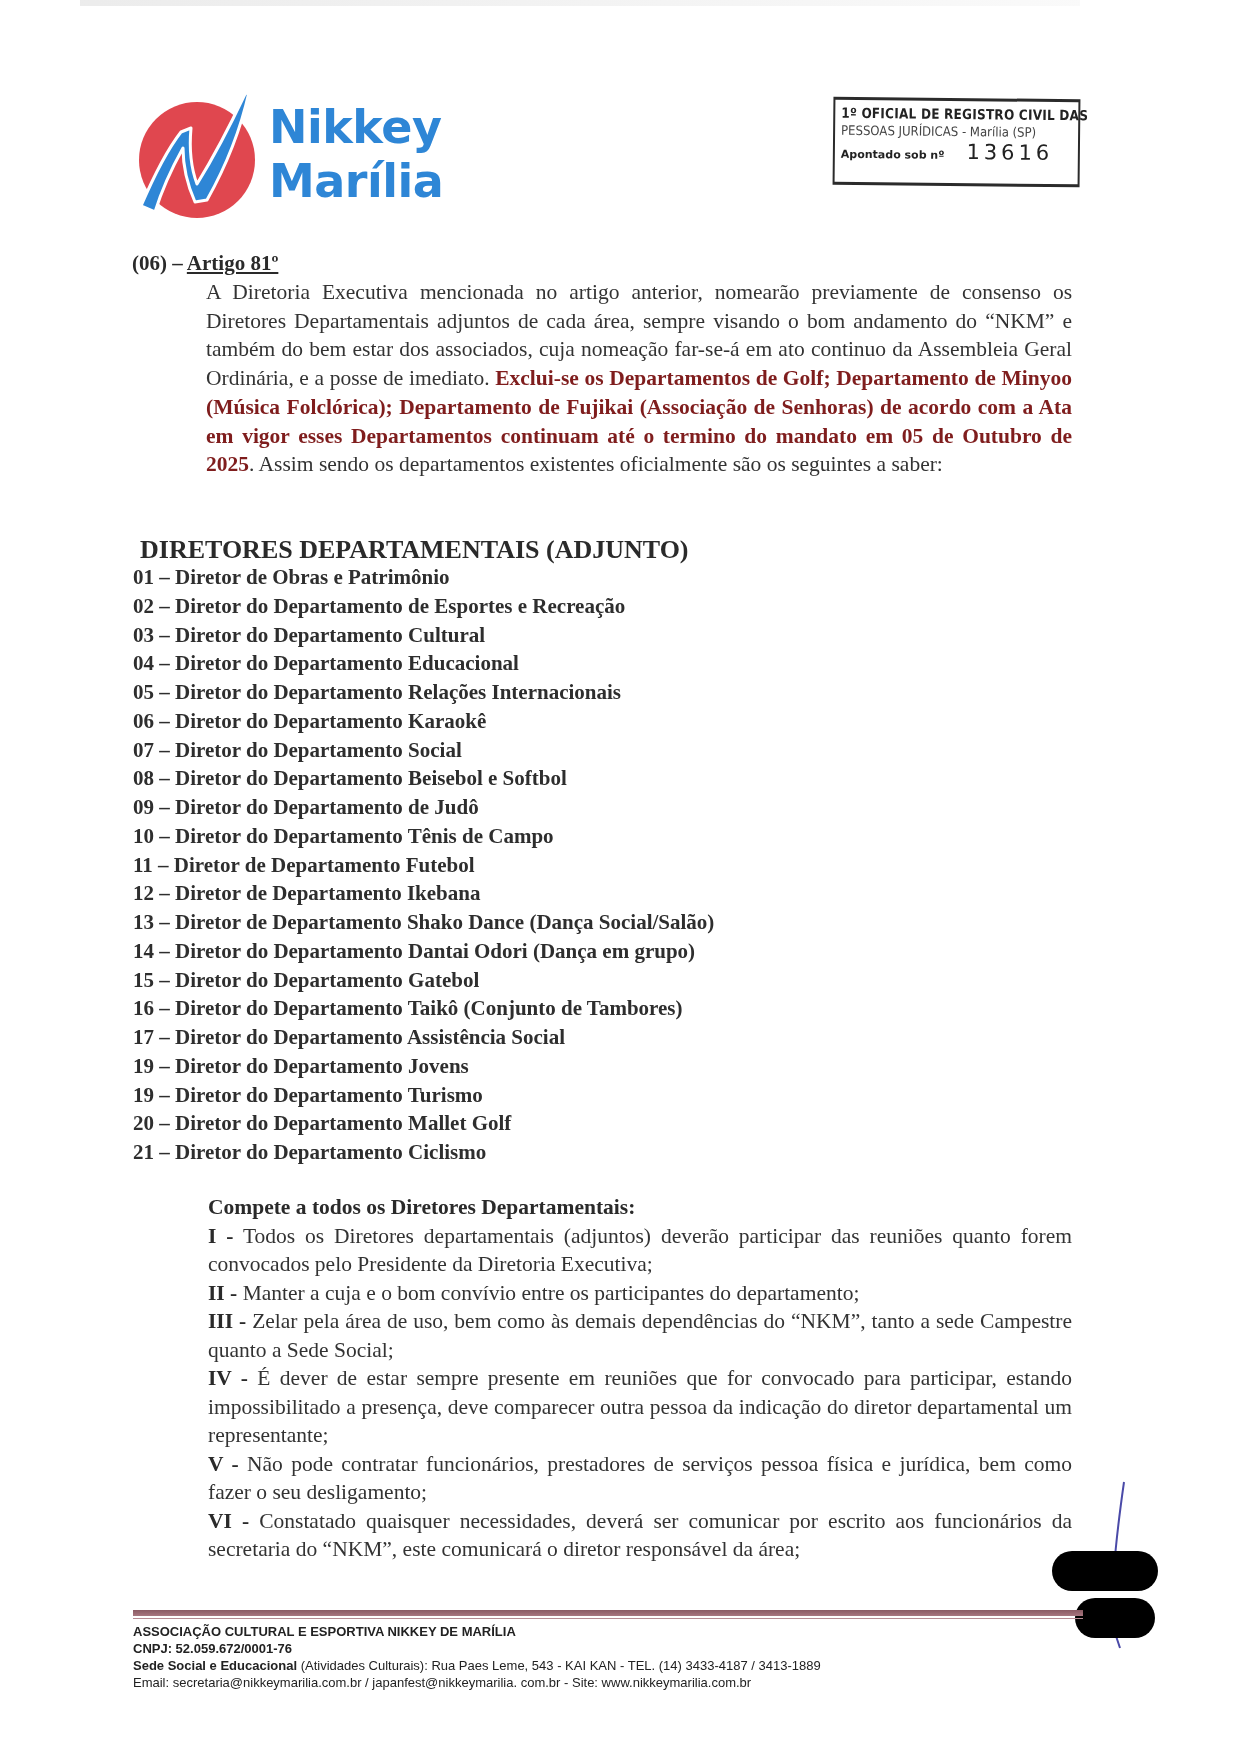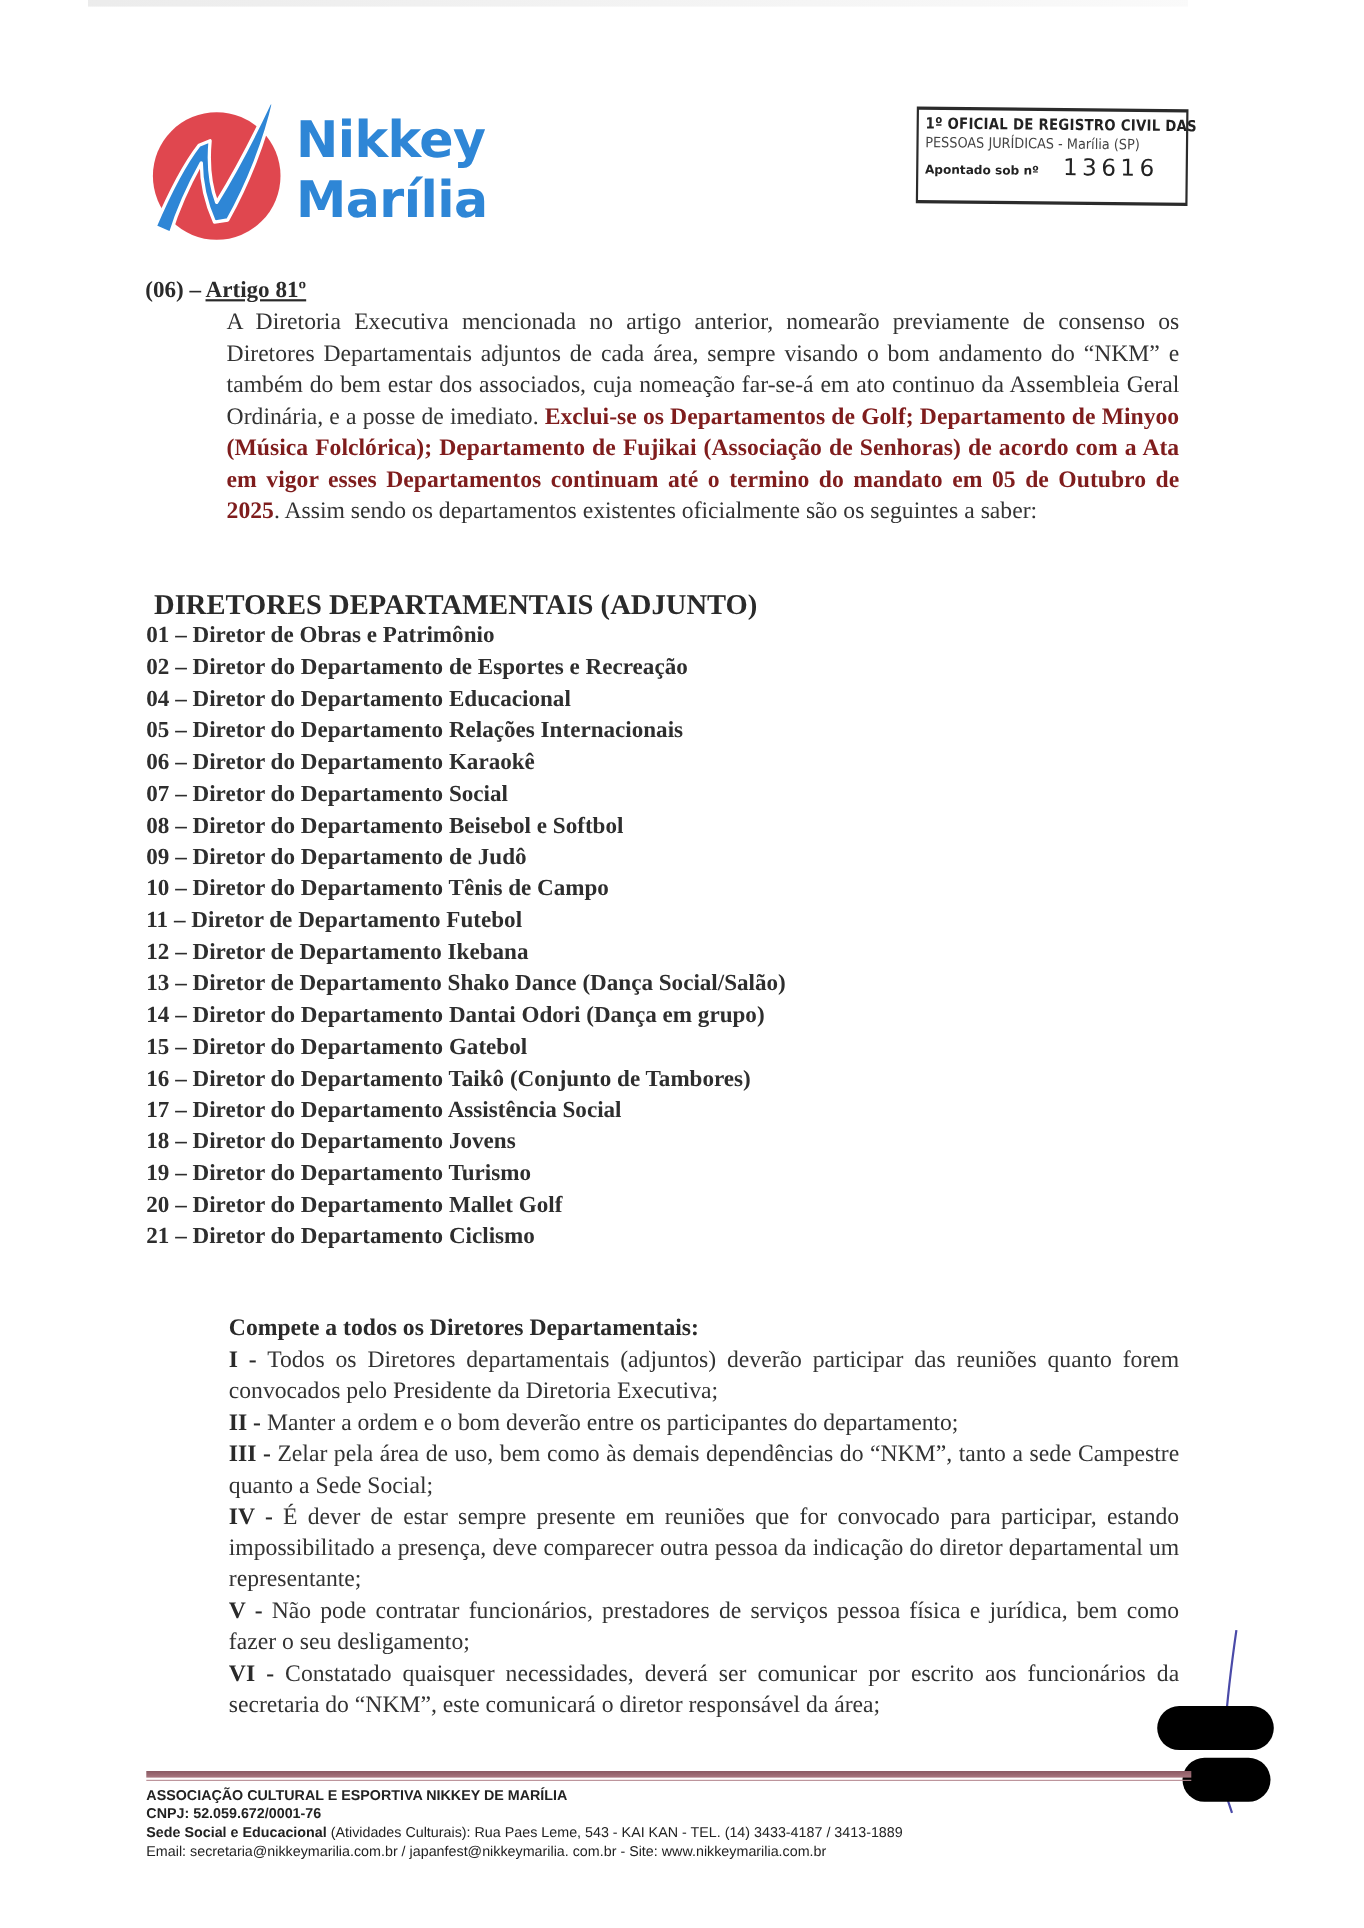--- a/index.html
+++ b/index.html
@@ -79,44 +79,45 @@
   <span>(06) –</span>
   <span class="u">Artigo 81º</span>
 </div>
 
 <div class="para"><span>A Diretoria Executiva mencionada no artigo anterior, nomearão previamente de consenso os Diretores Departamentais adjuntos de cada área, sempre visando o bom andamento do “NKM” e também do bem estar dos associados, cuja nomeação far-se-á em ato continuo da Assembleia Geral Ordinária, e a posse de imediato. </span><b>Exclui-se os Departamentos de Golf; Departamento de Minyoo (Música Folclórica); Departamento de Fujikai (Associação de Senhoras) de acordo com a Ata em vigor esses Departamentos continuam até o termino do mandato em 05 de Outubro de 2025</b><span>. Assim sendo os departamentos existentes oficialmente são os seguintes a saber:</span></div>
 
 <div class="list-title">DIRETORES DEPARTAMENTAIS (ADJUNTO)</div>
 <ul class="dept-list">
   <li>01 – Diretor de Obras e Patrimônio</li>
   <li>02 – Diretor do Departamento de Esportes e Recreação</li>
+  <li>03 – Diretor do Departamento Cultural</li>
   <li>04 – Diretor do Departamento Educacional</li>
   <li>05 – Diretor do Departamento Relações Internacionais</li>
   <li>06 – Diretor do Departamento Karaokê</li>
   <li>07 – Diretor do Departamento Social</li>
   <li>08 – Diretor do Departamento Beisebol e Softbol</li>
   <li>09 – Diretor do Departamento de Judô</li>
   <li>10 – Diretor do Departamento Tênis de Campo</li>
   <li>11 – Diretor de Departamento Futebol</li>
   <li>12 – Diretor de Departamento Ikebana</li>
   <li>13 – Diretor de Departamento Shako Dance (Dança Social/Salão)</li>
   <li>14 – Diretor do Departamento Dantai Odori (Dança em grupo)</li>
   <li>15 – Diretor do Departamento Gatebol</li>
   <li>16 – Diretor do Departamento Taikô (Conjunto de Tambores)</li>
   <li>17 – Diretor do Departamento Assistência Social</li>
-  <li>18 – Diretor do Departamento Jovens</li>
+  <li>19 – Diretor do Departamento Jovens</li>
   <li>19 – Diretor do Departamento Turismo</li>
   <li>20 – Diretor do Departamento Mallet Golf</li>
   <li>21 – Diretor do Departamento Ciclismo</li>
 </ul>
 
 <div class="compete">
   <div class="compete-title">Compete a todos os Diretores Departamentais:</div>
   <p><b>I -</b><span> Todos os Diretores departamentais (adjuntos) deverão participar das reuniões quanto forem convocados pelo Presidente da Diretoria Executiva;</span></p>
-  <p><b>II -</b><span> Manter a ordem e o bom deverão entre os participantes do departamento;</span></p>
+  <p><b>II -</b><span> Manter a cuja e o bom convívio entre os participantes do departamento;</span></p>
   <p><b>III -</b><span> Zelar pela área de uso, bem como às demais dependências do “NKM”, tanto a sede Campestre quanto a Sede Social;</span></p>
   <p><b>IV -</b><span> É dever de estar sempre presente em reuniões que for convocado para participar, estando impossibilitado a presença, deve comparecer outra pessoa da indicação do diretor departamental um representante;</span></p>
   <p><b>V -</b><span> Não pode contratar funcionários, prestadores de serviços pessoa física e jurídica, bem como fazer o seu desligamento;</span></p>
   <p><b>VI -</b><span> Constatado quaisquer necessidades, deverá ser comunicar por escrito aos funcionários da secretaria do “NKM”, este comunicará o diretor responsável da área;</span></p>
 </div>
 
 <svg class="sig-stroke" viewBox="0 0 20 170">
   <path d="M14 2 C 10 30, 6 60, 4 90 M 4 150 L 10 168" stroke="#4a4aa8" stroke-width="2" fill="none"></path>
 </svg>
 <div class="redact redact-1"></div>

